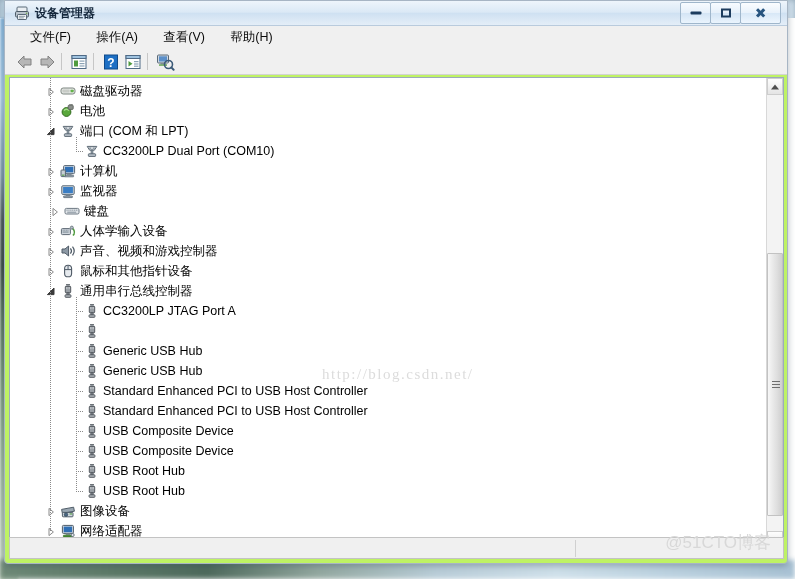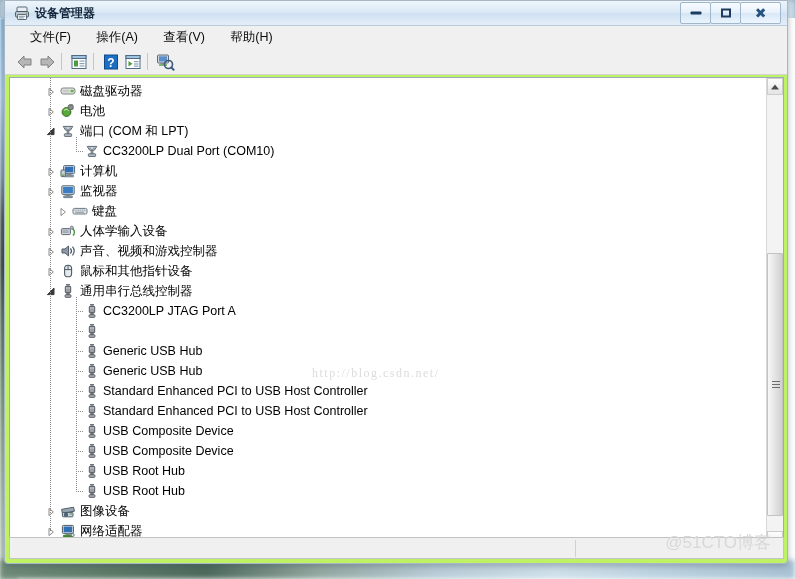--- a/index.html
+++ b/index.html
@@ -98,23 +98,23 @@
   .ico{position:absolute;top:2px;width:16px;height:16px;}
   .dotv{position:absolute;width:1px;
     background-image:linear-gradient(#8a8a8a 50%,transparent 50%);
     background-size:1px 2px;}
   .doth{position:absolute;height:1px;
     background-image:linear-gradient(90deg,#8a8a8a 50%,transparent 50%);
     background-size:2px 1px;}
 
   
   #wm-csdn{
-    position:absolute;left:302px;top:288px;
+    position:absolute;left:312px;top:288px;
     font-family:"Liberation Serif","DejaVu Serif",serif;
-    font-size:12px;color:#dcdcdc;letter-spacing:1.5px;white-space:nowrap;
+    font-size:15px;color:#dcdcdc;letter-spacing:1.5px;white-space:nowrap;
   }
   #wm-51cto{
     position:absolute;right:12px;bottom:4px;
     font-size:17px;color:#d8d8d8;white-space:nowrap;
   }
 
   
   #vsb{
     position:absolute;right:0;top:0;width:17px;height:470px;
     background:#f0f0f0;border-left:1px solid #d8d8d8;box-sizing:border-box;
@@ -322,21 +322,21 @@
               <path d="M3 1.4 L7.4 5 L3 8.6 Z" fill="#ffffff" stroke="#8b8b8b" stroke-width="1" stroke-linejoin="round"></path>
             </svg></span>
           <span class="ico" style="left:50px"><svg width="16" height="16" viewBox="0 0 16 16">
               <rect x="1.8" y="2.8" width="12.4" height="8.6" rx="1" fill="#d8dee4" stroke="#556472" stroke-width="1"></rect>
               <rect x="3.1" y="4" width="9.8" height="6.2" fill="#3b7ec4"></rect>
               <rect x="5.6" y="11.6" width="4.8" height="1.6" fill="#8b96a1"></rect>
               <rect x="3.6" y="13" width="8.8" height="1.6" rx=".4" fill="#aab4bd" stroke="#556472" stroke-width=".8"></rect>
             </svg></span>
           <span class="lbl" style="left:70px">监视器</span>
         </div>
-        <div class="row" style="top: 123px; position: absolute; left: 12px; width: 757px;">
+        <div class="row" style="top: 123px; position: absolute; left: 4px; width: 757px;">
           <span class="tri-c" style="left:36px"><svg width="10" height="10" viewBox="0 0 10 10">
               <path d="M3 1.4 L7.4 5 L3 8.6 Z" fill="#ffffff" stroke="#8b8b8b" stroke-width="1" stroke-linejoin="round"></path>
             </svg></span>
           <span class="ico" style="left:50px"><svg width="16" height="16" viewBox="0 0 16 16">
               <rect x="1" y="5.4" width="14" height="5.6" rx="1.4" fill="#e2e6ea" stroke="#6d7883" stroke-width="1"></rect>
               <rect x="2.4" y="6.6" width="1.3" height="1.2" fill="#9aa4ad"></rect>
               <rect x="4.3" y="6.6" width="1.3" height="1.2" fill="#9aa4ad"></rect>
               <rect x="6.2" y="6.6" width="1.3" height="1.2" fill="#9aa4ad"></rect>
               <rect x="8.1" y="6.6" width="1.3" height="1.2" fill="#9aa4ad"></rect>
               <rect x="10" y="6.6" width="1.3" height="1.2" fill="#9aa4ad"></rect>

